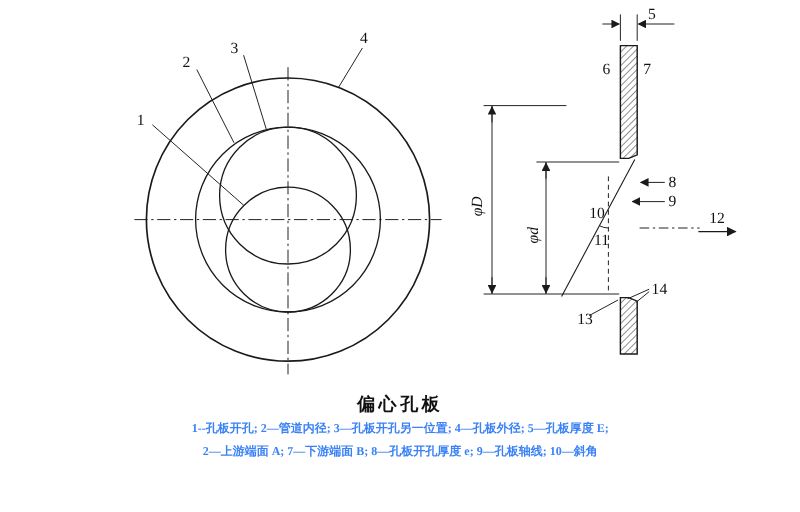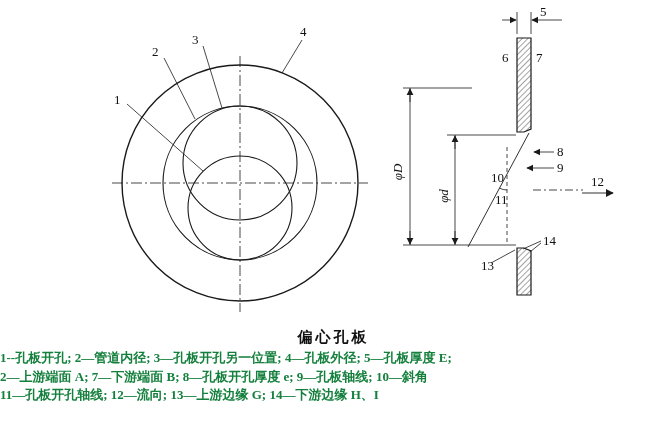--- a/index.html
+++ b/index.html
@@ -1,22 +1,22 @@
 <!DOCTYPE html>
 <html><head>
 <meta charset="utf-8">
 <style>
   html,body{margin:0;padding:0;background:#fff;}
   .page{position:relative;width:667px;height:427px;background:#ffffff;overflow:hidden;
         font-family:"Liberation Serif",serif;color:#111;}
   .drawing{position:absolute;top:0;left:0;}
   .caption{position:absolute;top:328px;left:0;width:100%;text-align:center;
            font-weight:bold;font-size:15px;letter-spacing:3px;color:#111;}
-  .legend{position:absolute;top:349px;left:0;width:100%;text-align:left;
-          font-weight:bold;font-size:13px;line-height:18.5px;color:#15803d;white-space:nowrap;}
+  .legend{position:absolute;top:349px;left:0;width:100%;text-align:center;
+          font-weight:bold;font-size:10px;line-height:18.5px;color:#3b82f6;white-space:nowrap;}
   svg text{font-family:"Liberation Serif",serif;font-size:13px;fill:#111;}
   svg .dim-label{font-style:italic;font-size:13px;}
 </style>
 </head>
 <body>
 
 <div class="page">
 
   <svg class="drawing" width="667" height="330" viewBox="0 0 667 330">
     <defs>
@@ -99,16 +99,15 @@
       <text x="543" y="245">14</text>
       <text class="dim-label" x="402" y="172" transform="rotate(-90 402 172)" text-anchor="middle">φD</text>
       <text class="dim-label" x="448" y="196" transform="rotate(-90 448 196)" text-anchor="middle">φd</text>
     </g>
   </svg>
 
   <div class="caption">偏心孔板</div>
   <div class="legend">
     <div>1--孔板开孔; 2—管道内径; 3—孔板开孔另一位置; 4—孔板外径; 5—孔板厚度 E;</div>
     <div>2—上游端面 A; 7—下游端面 B; 8—孔板开孔厚度 e; 9—孔板轴线; 10—斜角</div>
-    <div>11—孔板开孔轴线; 12—流向; 13—上游边缘 G; 14—下游边缘 H、I</div>
   </div>
 
 </div>
 
 </body></html>

